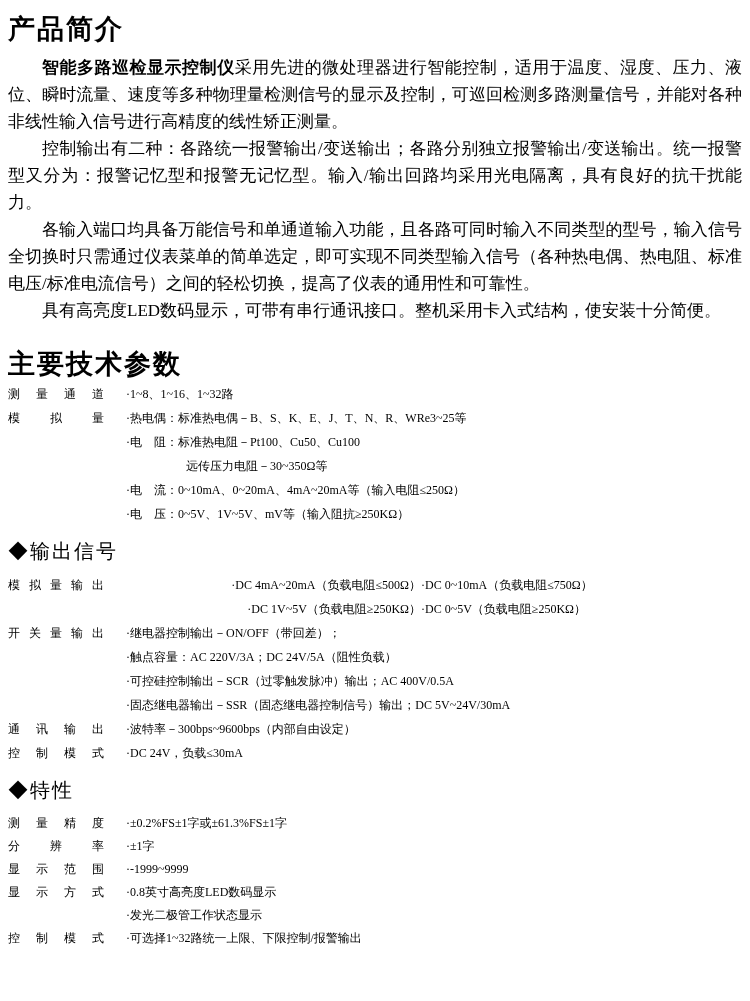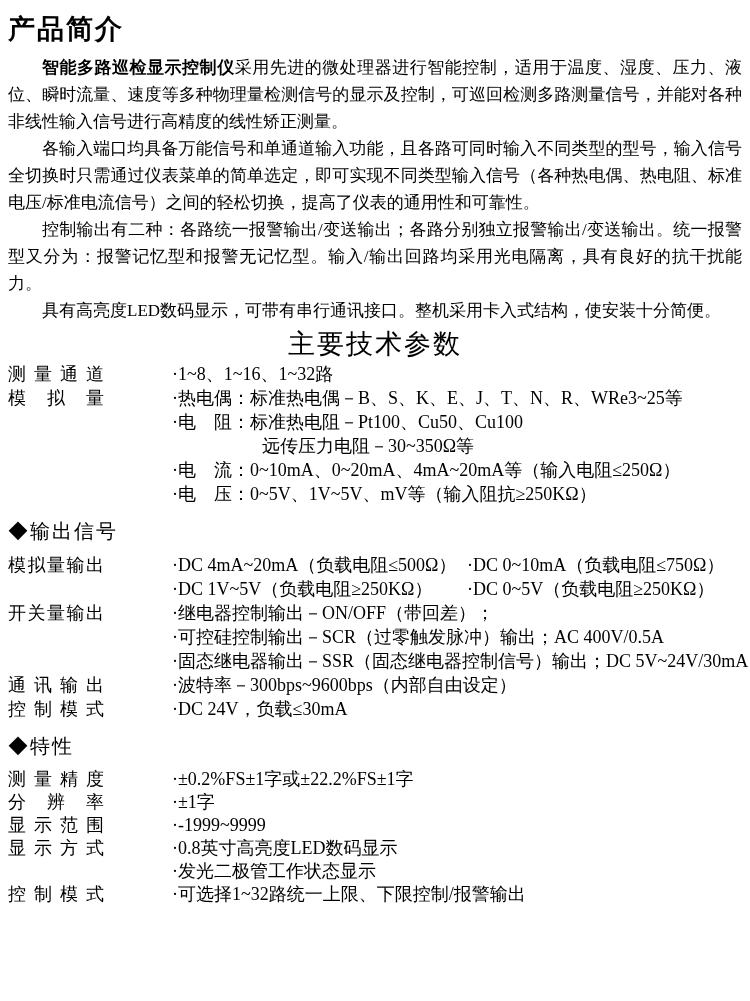--- a/index.html
+++ b/index.html
@@ -21,26 +21,25 @@
   .doc-title {
     font-family: "Liberation Sans", sans-serif;
     font-weight: bold;
     font-size: 27px;
     line-height: 34px;
     letter-spacing: 2px;
     margin: 4px 0 8px 0;
   }
   .specs-title {
     font-family: "Liberation Sans", sans-serif;
-    font-weight: normal;
+    font-weight: bold;
     font-size: 27px;
     line-height: 32px;
     letter-spacing: 2px;
-    margin: 4px 0 2px 0;
-    text-align: center;
+    margin: 24px 0 2px 0;
   }
   
   .para {
     font-size: 17px;
     line-height: 27px;
     text-align: justify;
     text-indent: 2em;
     margin: 0;
   }
   .para .lead {
@@ -51,35 +50,35 @@
   .sec-heading {
     font-size: 20px;
     line-height: 24px;
     letter-spacing: 2px;
     margin: 13px 0 10px 0;
   }
   
   .spec-rows .row {
     display: flex;
     align-items: flex-start;
-    font-size: 18px;
+    font-size: 12px;
     line-height: 24px;
-    gap: 46px;
   }
   .row-label {
     flex: none;
     display: inline-block;
     width: 96px;
     margin-right: 22px;
     text-align: justify;
     text-align-last: justify;
   }
   .row-lines {
     flex: 1;
     min-width: 0;
+    text-align: right;
   }
   .line {
     display: flex;
     white-space: nowrap;
   }
   .line .seg1 {
     display: inline-block;
     min-width: 295px;
   }
   
@@ -87,22 +86,22 @@
 </style>
 </head>
 <body>
 
 <div class="page">
 
   <h1 class="doc-title">产品简介</h1>
 
   <div>
       <p class="para"><span class="lead">智能多路巡检显示控制仪</span>采用先进的微处理器进行智能控制，适用于温度、湿度、压力、液位、瞬时流量、速度等多种物理量检测信号的显示及控制，可巡回检测多路测量信号，并能对各种非线性输入信号进行高精度的线性矫正测量。</p>
+      <p class="para">控制输出有二种：各路统一报警输出/变送输出；各路分别独立报警输出/变送输出。统一报警型又分为：报警记忆型和报警无记忆型。输入/输出回路均采用光电隔离，具有良好的抗干扰能力。</p>
       <p class="para">各输入端口均具备万能信号和单通道输入功能，且各路可同时输入不同类型的型号，输入信号全切换时只需通过仪表菜单的简单选定，即可实现不同类型输入信号（各种热电偶、热电阻、标准电压/标准电流信号）之间的轻松切换，提高了仪表的通用性和可靠性。</p>
-      <p class="para">控制输出有二种：各路统一报警输出/变送输出；各路分别独立报警输出/变送输出。统一报警型又分为：报警记忆型和报警无记忆型。输入/输出回路均采用光电隔离，具有良好的抗干扰能力。</p>
       <p class="para">具有高亮度LED数码显示，可带有串行通讯接口。整机采用卡入式结构，使安装十分简便。</p>
     </div>
 
   <h1 class="specs-title">主要技术参数</h1>
 
   <div>
       <section class="spec-section">
         <div class="spec-rows">
           <div class="row">
             <span class="row-label">测量通道</span>
@@ -150,20 +149,23 @@
               </div>
             </div>
           </div>
           <div class="row">
             <span class="row-label">开关量输出</span>
             <div class="row-lines">
               <div class="line">
                 <span>·继电器控制输出－ON/OFF（带回差）；</span>
               </div>
               <div class="line">
+                <span>·触点容量：AC 220V/3A；DC 24V/5A（阻性负载）</span>
+              </div>
+              <div class="line">
                 <span>·可控硅控制输出－SCR（过零触发脉冲）输出；AC 400V/0.5A</span>
               </div>
               <div class="line">
                 <span>·固态继电器输出－SSR（固态继电器控制信号）输出；DC 5V~24V/30mA</span>
               </div>
             </div>
           </div>
           <div class="row">
             <span class="row-label">通讯输出</span>
             <div class="row-lines">
@@ -182,21 +184,21 @@
           </div>
         </div>
       </section>
       <section class="spec-section features">
         <div class="sec-heading">◆特性</div>
         <div class="spec-rows">
           <div class="row">
             <span class="row-label">测量精度</span>
             <div class="row-lines">
               <div class="line">
-                <span>·±0.2%FS±1字或±22.2%FS±1字</span>
+                <span>·±0.2%FS±1字或±61.3%FS±1字</span>
               </div>
             </div>
           </div>
           <div class="row">
             <span class="row-label">分辨率</span>
             <div class="row-lines">
               <div class="line">
                 <span>·±1字</span>
               </div>
             </div>

